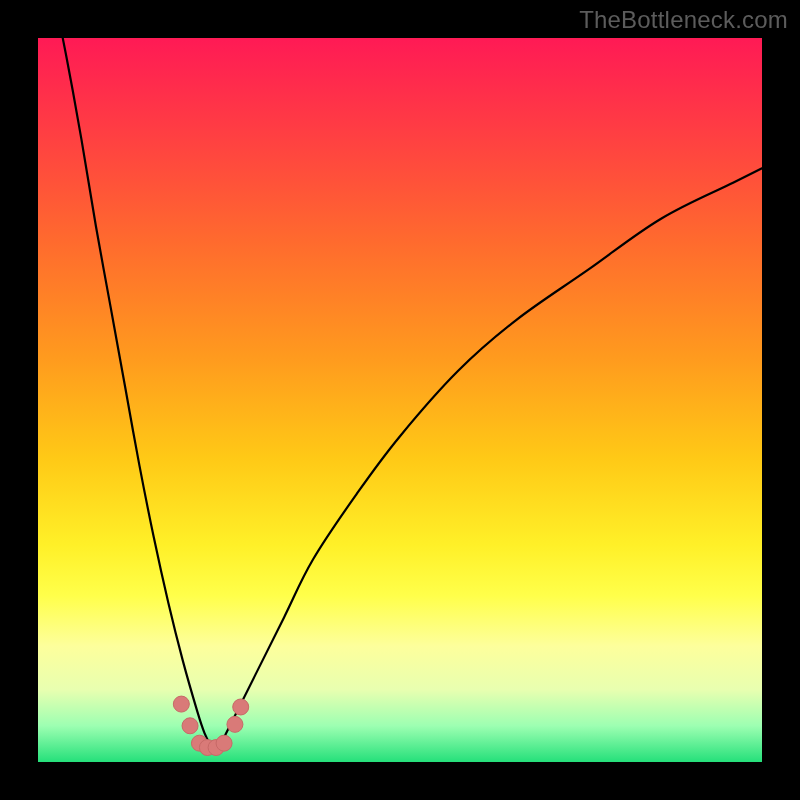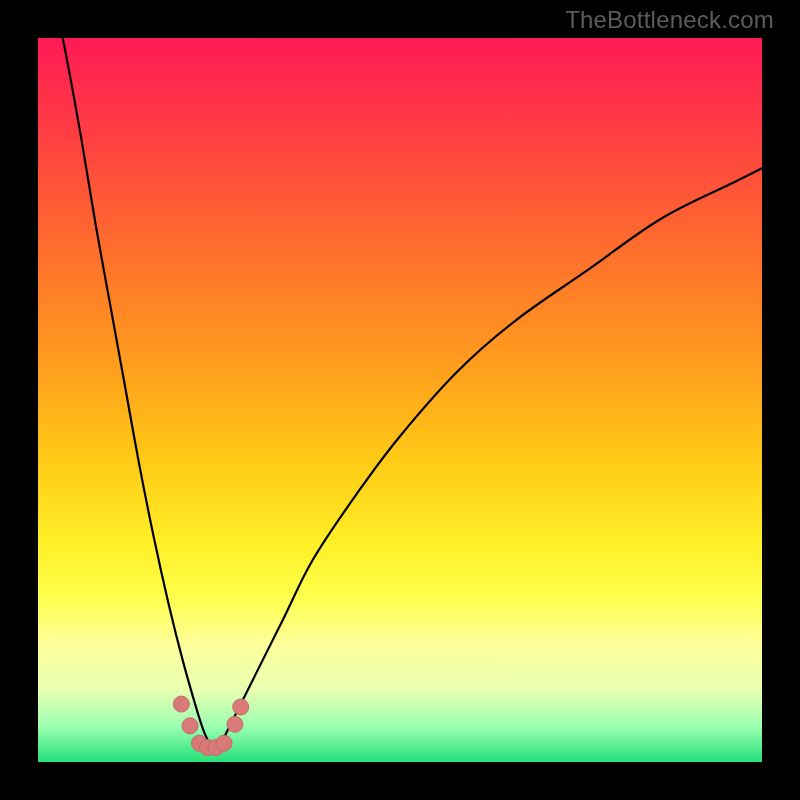--- a/index.html
+++ b/index.html
@@ -13,21 +13,21 @@
   }
   .outer {
     position: relative;
     width: 800px;
     height: 800px;
     background: #000;
   }
   .watermark {
     position: absolute;
     top: 6px;
-    right: 26px;
+    right: 12px;
     color: #5c5c5c;
     font-size: 24px;
     font-weight: 500;
     letter-spacing: 0.2px;
     z-index: 10;
   }
   .plot-area {
     position: absolute;
     left: 38px;
     top: 38px;

